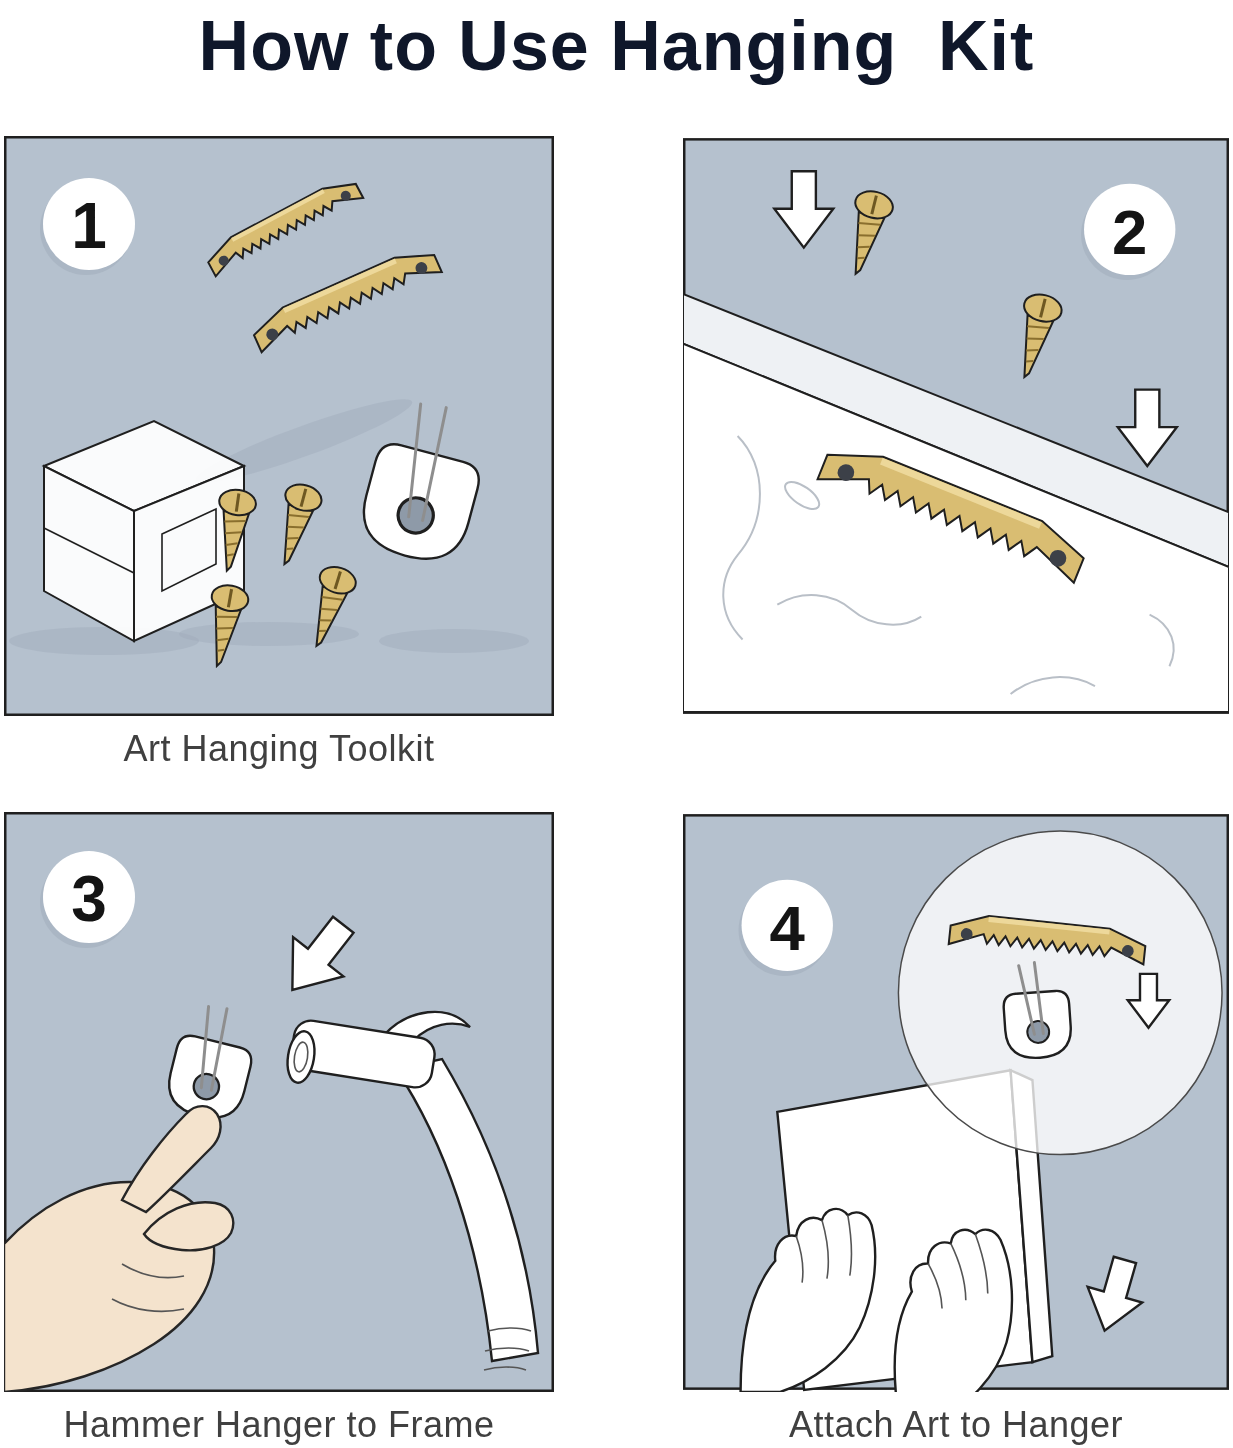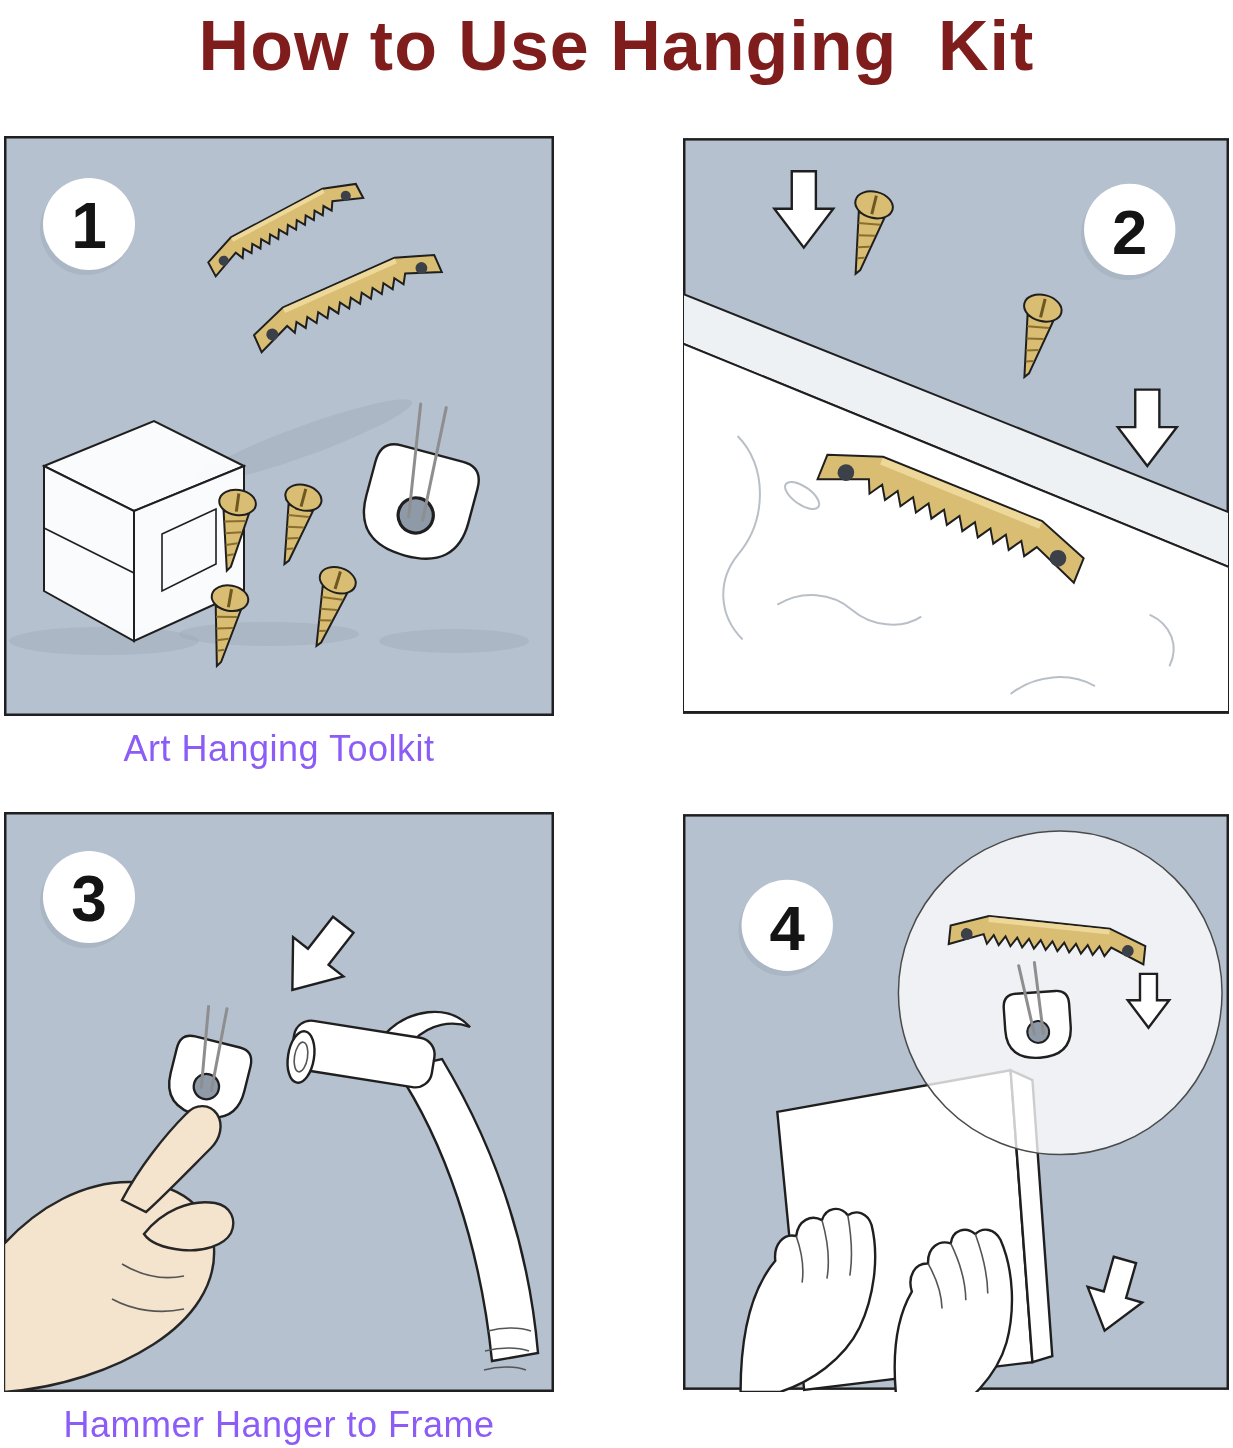--- a/index.html
+++ b/index.html
@@ -5,28 +5,28 @@
   :root{
     --page_bg:#ffffff; --panel_bg:#b5c1ce; --panel_border:#1f1f1f;
     --brass:#d9bd72; --brass_dark:#8a6f2e; --outline:#1f1f1f;
     --skin:#f4e3cd; --metal_pin:#8e8e8e; --shadow:#9fabba;
     --hole:#3c4048; --grain:#b9bfc7;
   }
   *{box-sizing:border-box;}
   body{width:1233px;height:1448px;margin:0;overflow:hidden;background:var(--page_bg);
        font-family:"Liberation Sans", sans-serif;}
   .title{margin:0;padding:6px 0 0;text-align:center;font-size:70px;font-weight:700;
-         letter-spacing:1px;color:#7f1d1d;white-space:pre;}
+         letter-spacing:1px;color:#0f172a;white-space:pre;}
   .grid{display:grid;grid-template-columns:550px 546px;column-gap:129px;row-gap:42px;
         padding:0 4px;margin-top:50px;}
   figure.step{margin:0;display:flex;flex-direction:column;}
   .panel{width:100%;height:580px;}
   .panel-svg{display:block;width:100%;height:580px;}
   figcaption.caption{margin-top:12px;text-align:center;font-size:36px;font-weight:400;
-        color:#8b5cf6;letter-spacing:.5px;}
+        color:#404040;letter-spacing:.5px;}
 
   
   .panelbg{fill:var(--panel_bg);stroke:var(--panel_border);stroke-width:2.5;}
   .brass{fill:var(--brass);stroke:var(--outline);stroke-width:2;vector-effect:non-scaling-stroke;}
   .brasshl{fill:#eeda9e;stroke:none;opacity:.9;}
   .whitefill{fill:#ffffff;stroke:var(--outline);stroke-width:2.4;vector-effect:non-scaling-stroke;}
   .skin{fill:var(--skin);stroke:#262626;stroke-width:2.4;}
   .hole{fill:var(--hole);}
   .pin{stroke:var(--metal_pin);stroke-width:3;fill:none;stroke-linecap:round;vector-effect:non-scaling-stroke;}
   .thread{stroke:var(--brass_dark);stroke-width:2;fill:none;vector-effect:non-scaling-stroke;}
@@ -201,16 +201,17 @@
             <use href="#sym-hand" transform="translate(186,430) rotate(-10)"></use>
           </g>
           <use href="#sym-arrow" transform="translate(418,440) rotate(16) scale(1.3)"></use>
           <g>
             <circle class="badge-shadow" cx="102" cy="117" r="46"></circle>
             <circle class="badge" cx="105" cy="112" r="46"></circle>
             <text class="badge-num" x="105" y="114" text-anchor="middle">4</text>
           </g>
         </svg>
       </div>
+      <figcaption class="caption">Attach Art to Hanger</figcaption>
     </figure>
 
   </div>
 </main>
 
 </body></html>

